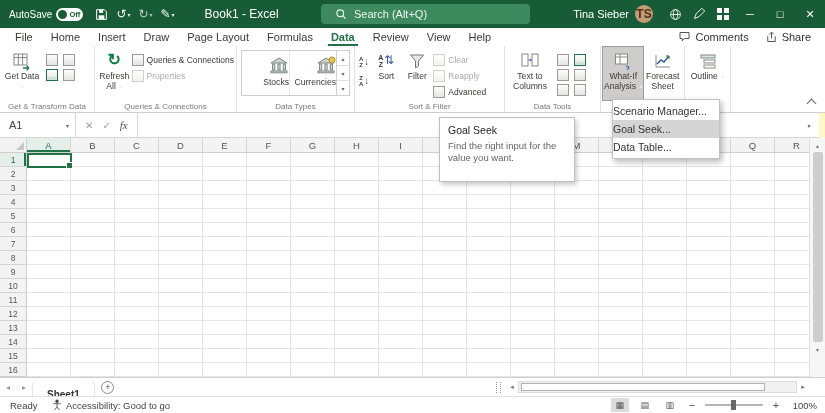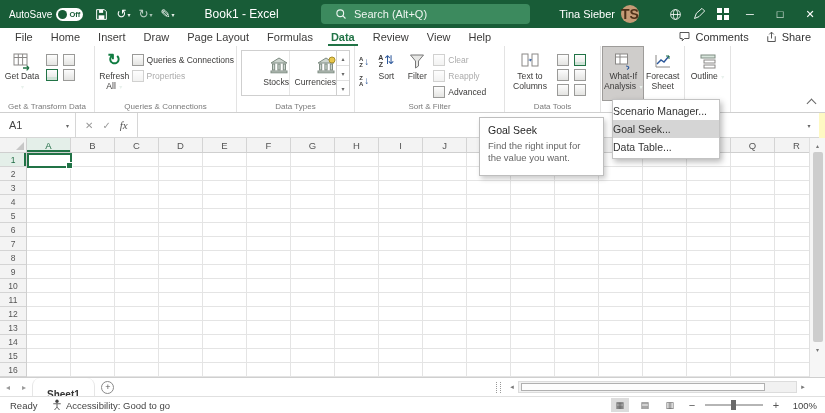--- a/index.html
+++ b/index.html
@@ -14,21 +14,21 @@
   .switch { width:27px; height:13px; border-radius:7px; background:#fff; position:relative; display:flex; align-items:center; }
   .knob { width:9px; height:9px; border-radius:50%; background:#185C37; margin-left:2px; }
   .sw-txt { font-size:7.5px; color:#185C37; font-weight:bold; margin-left:2px; }
   .qat { display:flex; align-items:center; margin-left:8px; }
   .qat-btn { height:24px; padding:0 4px; display:flex; align-items:center; justify-content:center; font-size:12px; color:#fff; }
   .chv { font-size:6px; margin-left:1px; color:#e8f1ec; }
   .tb-title { font-size:12px; margin-left:26px; white-space:nowrap; }
   .searchbox { position:absolute; left:321px; top:4px; width:209px; height:20px; border-radius:4px; background:#3c8a5e; display:flex; align-items:center; gap:7px; padding-left:14px; font-size:11px; color:#eef5f0; }
   .tb-right { margin-left:auto; display:flex; align-items:center; height:16px; }
   .username { font-size:11px; margin-right:6px; white-space:nowrap; }
-  .avatar { width:18px; height:18px; border-radius:50%; background:#c59b76; color:#4c3категория?; color:#4c3018; font-size:14px; font-weight:bold; display:flex; align-items:center; justify-content:center; margin-right:24px; }
+  .avatar { width:18px; height:18px; border-radius:50%; background:#c59b76; color:#4c3категория?; color:#4c3018; font-size:12px; font-weight:bold; display:flex; align-items:center; justify-content:center; margin-right:10px; }
   .tb-icon { width:24px; height:28px; display:flex; align-items:center; justify-content:center; font-size:12px; }
   .winbtn { width:30px; height:28px; display:flex; align-items:center; justify-content:center; font-size:11px; }
   
   .tabrow { position:absolute; top:28px; left:0; right:0; height:18px; background:#fff; display:flex; align-items:stretch; padding-left:6px; font-size:11px; color:#3b3a39; }
   .rtab { padding:0 9px; display:flex; align-items:center; position:relative; white-space:nowrap; }
   .rtab.active { color:#217346; font-weight:bold; }
   .rtab.active::after { content:""; position:absolute; left:6px; right:6px; bottom:0; height:2px; background:#217346; }
   .tabrow-right { margin-left:auto; display:flex; align-items:center; gap:16px; padding-right:14px; }
   .trbtn { display:flex; align-items:center; gap:4px; font-size:11px; color:#333; }
   
@@ -104,21 +104,21 @@
   .viewbtn { width:18px; height:14px; display:flex; align-items:center; justify-content:center; font-size:9px; color:#555; }
   .viewbtn.active { background:#dcdcdc; }
   .zoom-track { width:58px; height:2px; background:#b5b5b5; position:relative; }
   .zoom-thumb { position:absolute; left:26px; top:-4px; width:5px; height:10px; background:#686868; }
   .zoom-pct { width:28px; text-align:right; }
   .zbtn { width:12px; text-align:center; color:#555; font-size:11px; }
   
   .wia-menu { position:absolute; left:612px; top:99px; width:108px; background:#fff; border:1px solid #c3c3c3; box-shadow:2px 3px 6px rgba(0,0,0,.28); padding:2px 0; z-index:50; font-size:10.5px; color:#333; }
   .wia-item { height:18px; display:flex; align-items:center; white-space:nowrap; }
   .wia-item.hl { background:#d5d5d5; }
-  .tooltip { position:absolute; left:479px; top:117px; width:125px; background:#fff; border:1px solid #bebebe; box-shadow:2px 3px 5px rgba(0,0,0,.2); padding:6px 8px 10px; z-index:40; }
+  .tooltip { position:absolute; left:439px; top:117px; width:136px; background:#fff; border:1px solid #bebebe; box-shadow:2px 3px 5px rgba(0,0,0,.2); padding:6px 8px 16px; z-index:40; }
   .tooltip-title { font-size:10.5px; color:#262626; margin-bottom:4px; }
   .tooltip-body { font-size:9.5px; color:#666; line-height:1.3; }
 </style>
 </head>
 <body>
 
 <div id="app">
 
   <div class="titlebar">
     <div class="autosave">

